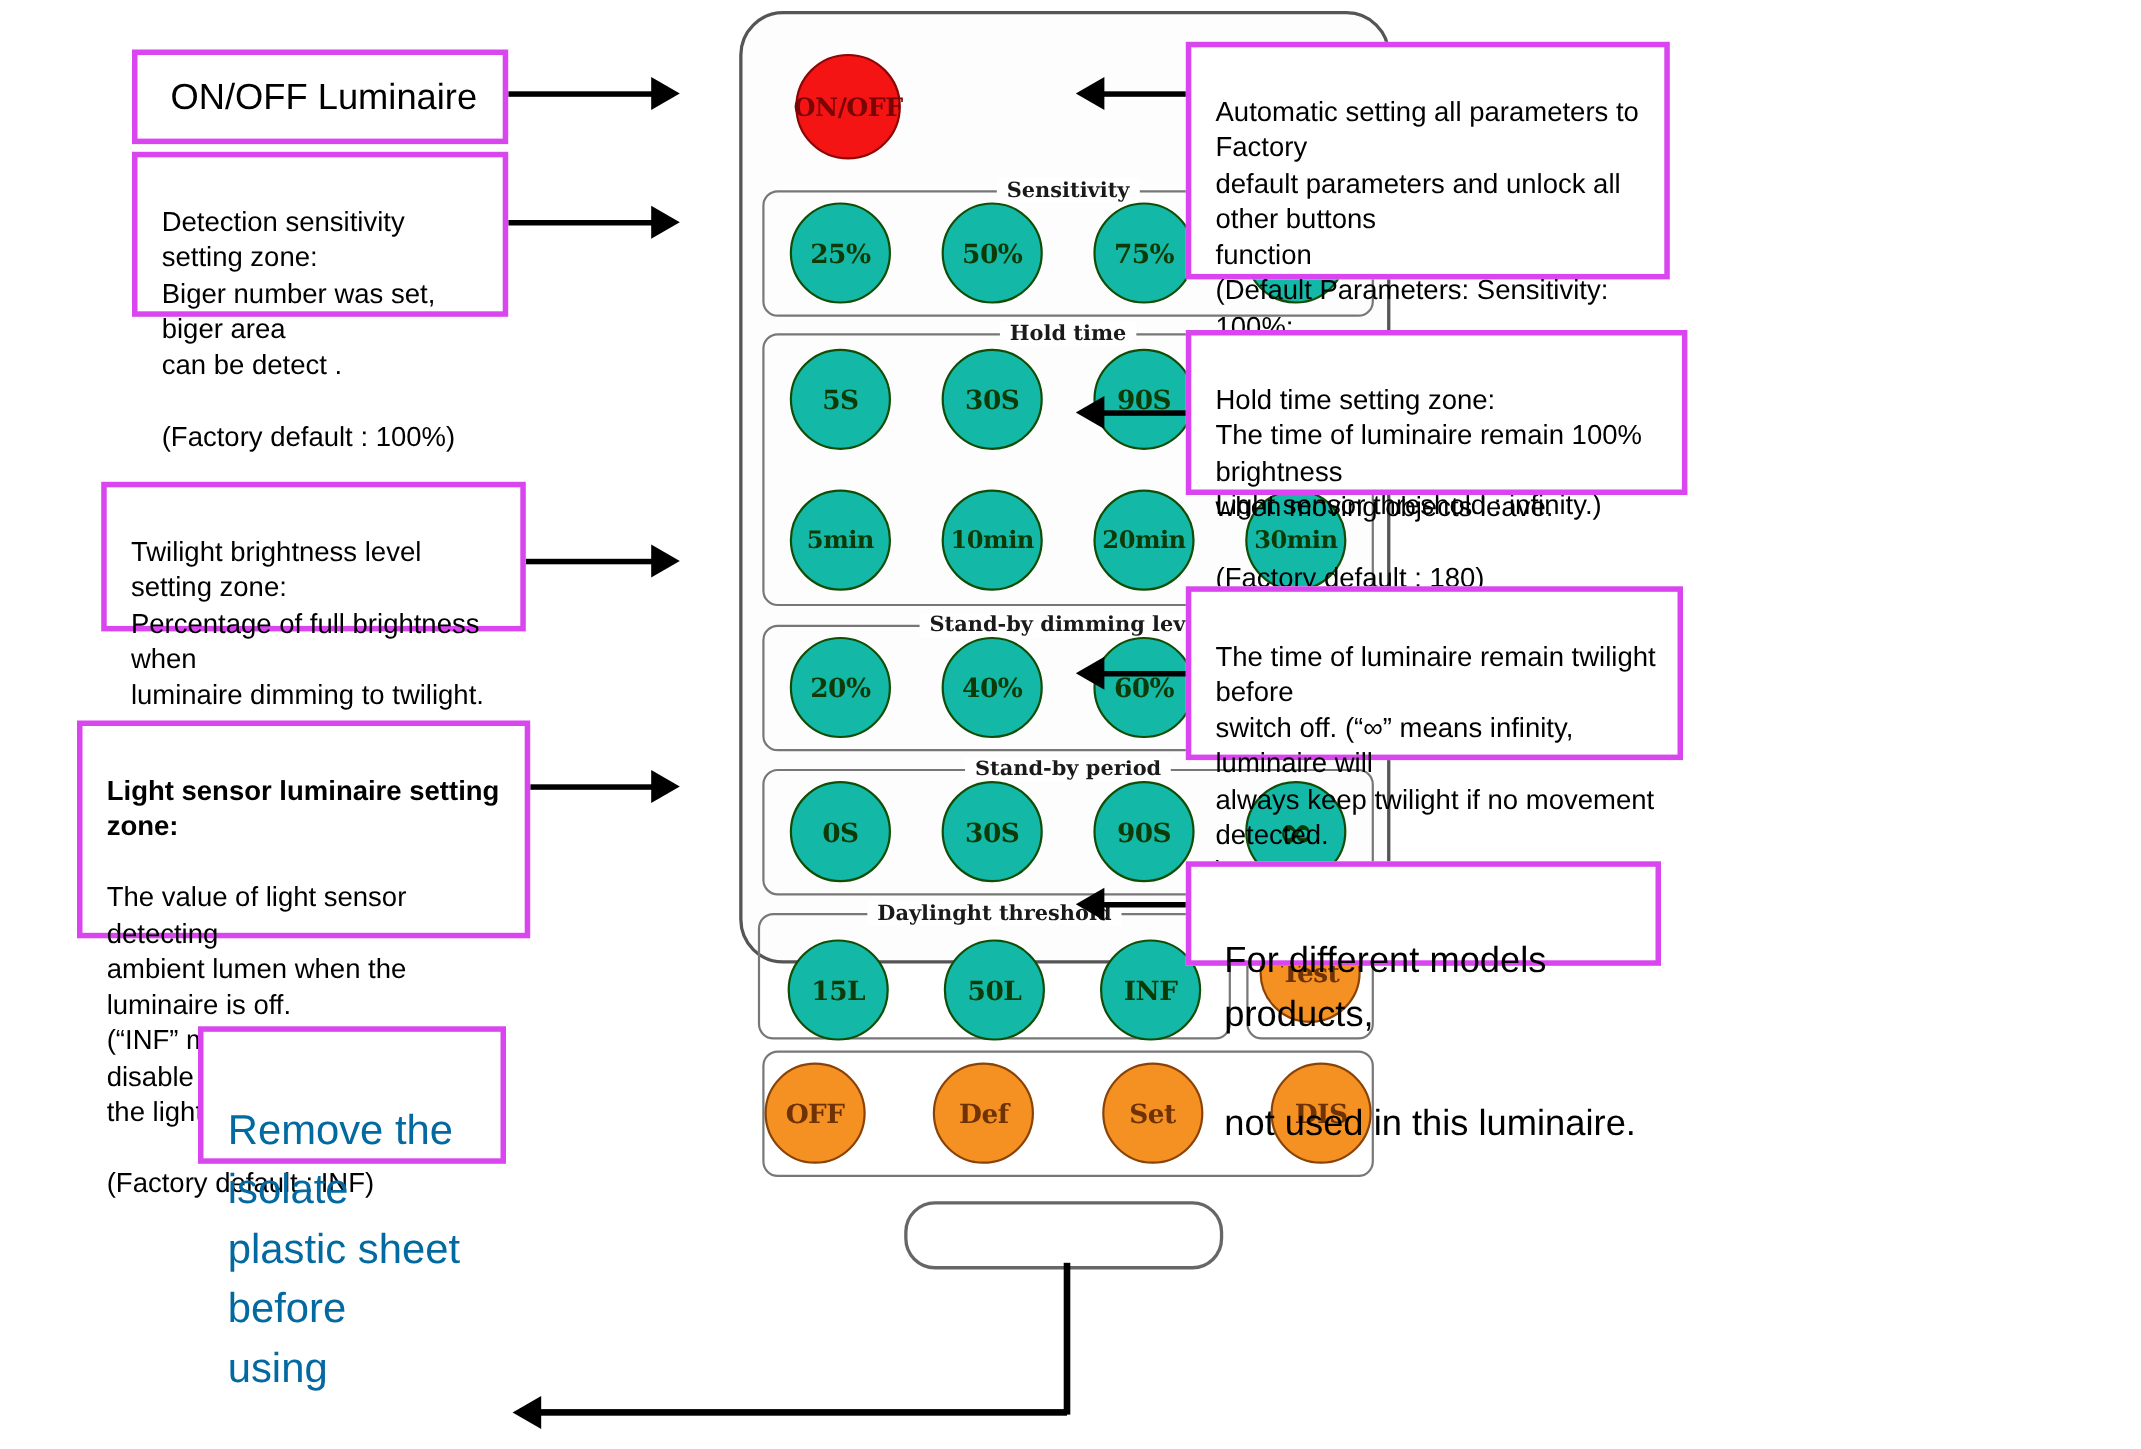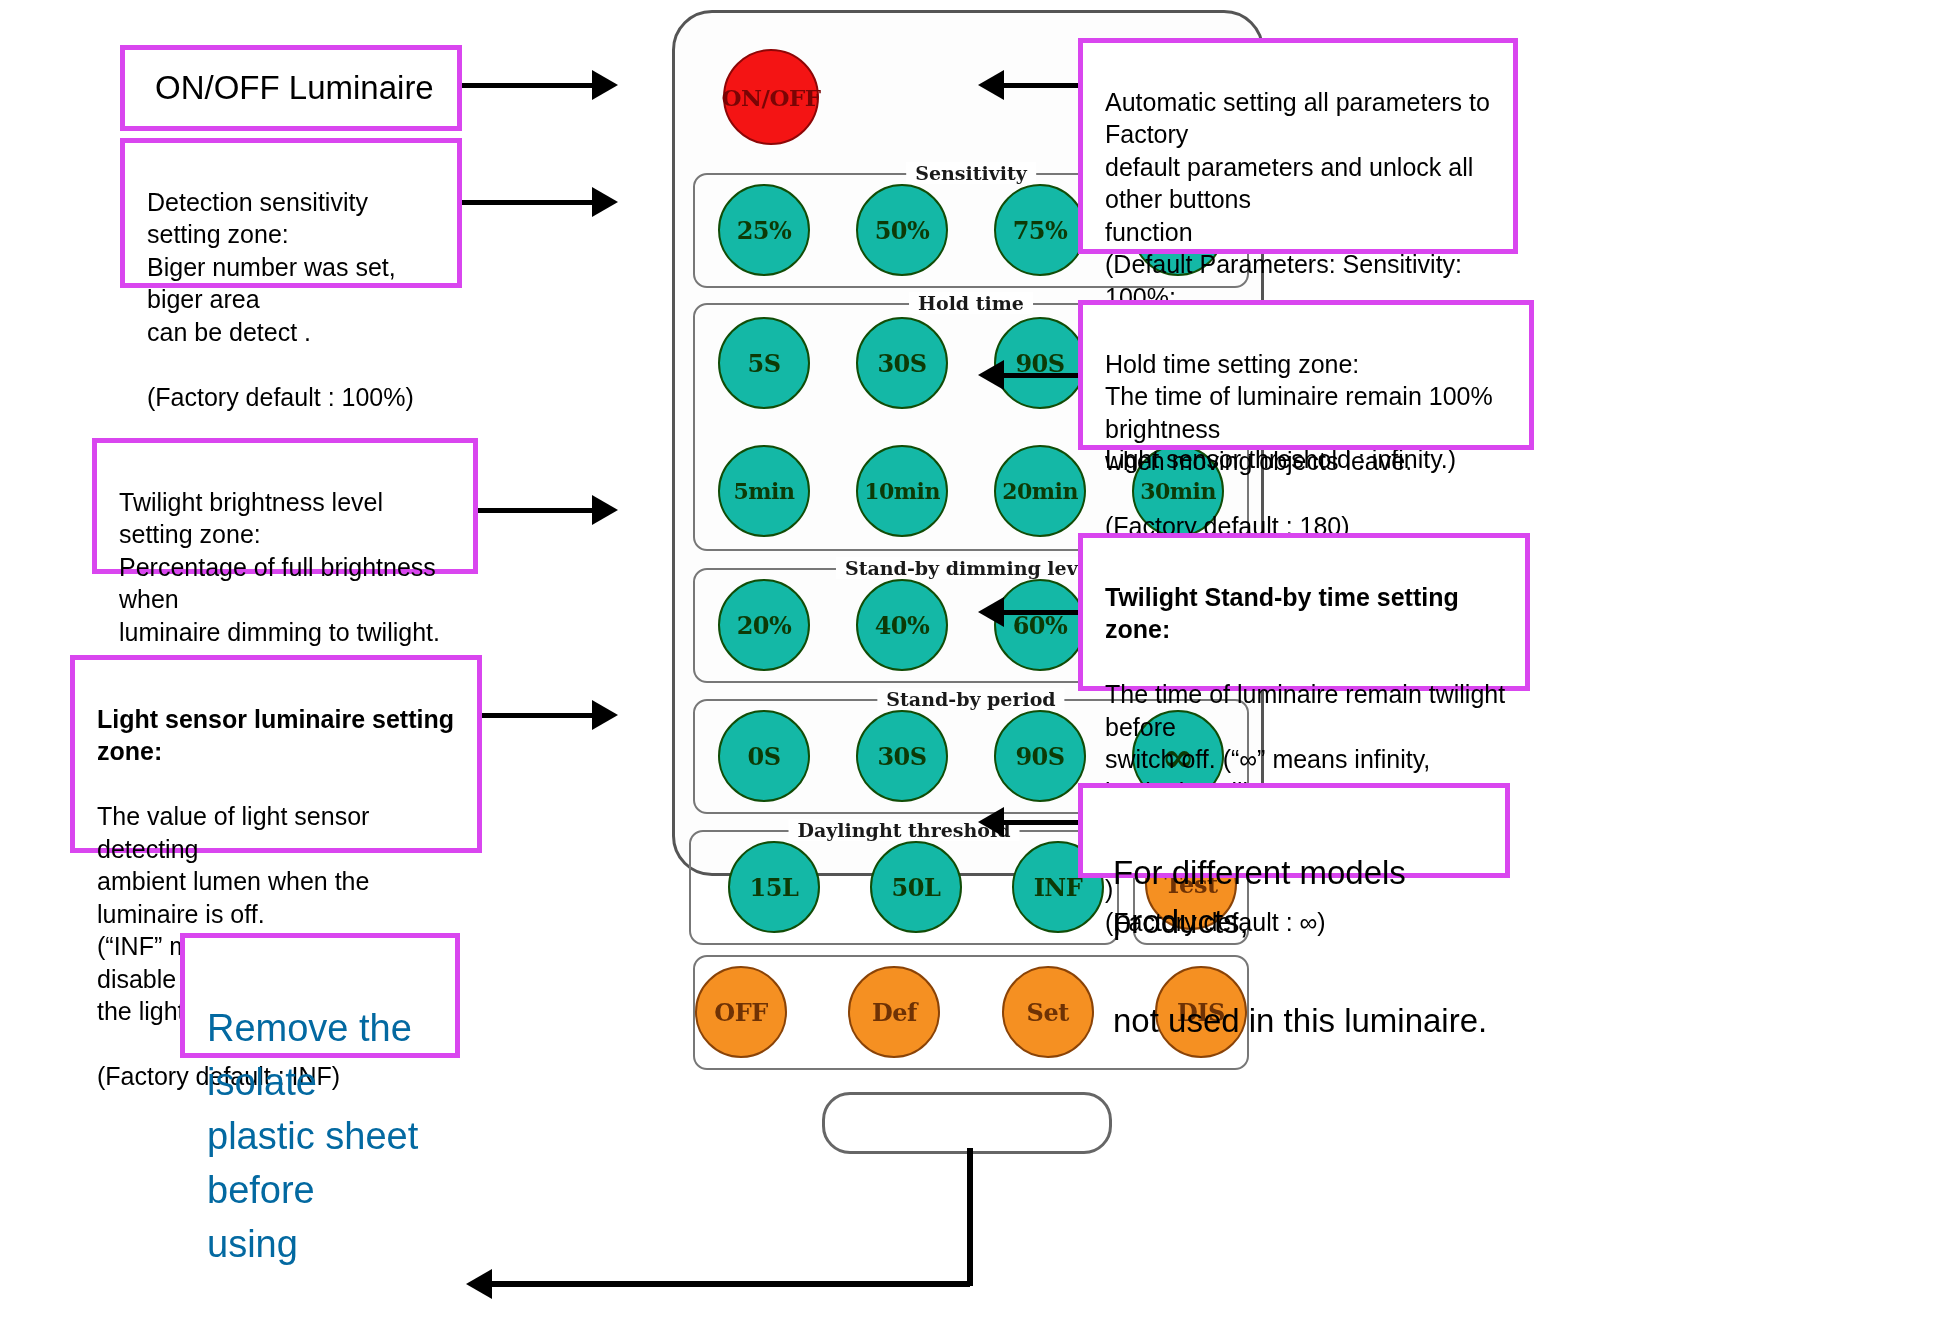--- a/index.html
+++ b/index.html
@@ -241,21 +241,20 @@
 
   <div class="callout" style="left:1078px; top:300px; width:456px; height:150px;">
     <span>Hold time setting zone:
 The time of luminaire remain 100% brightness
 when moving objects leave.
 
 (Factory default : 180)</span>
   </div>
 
   <div class="callout" style="left:1078px; top:533px; width:452px; height:158px;">
-    <span class="bold-head">Twilight Stand-by time  setting zone:</span>
     <span>The time of luminaire remain twilight before
 switch off. (“∞” means  infinity,  luminaire will
 always keep twilight if no movement detected.
 )
 (Factory default : ∞)</span>
   </div>
 
   <div class="callout big" style="left:1078px; top:783px; width:432px; height:95px;">
     <span>For different models products,
 
@@ -384,21 +383,21 @@
             <span>90S</span>
           </div>
         <div class="circle green inf">
             <span>∞</span>
           </div>
       </div>
     </div>
 
     <div class="group" id="grp-daylight">
       <span class="group-label">Daylinght threshold</span>
-      <div class="grid-row" style="top:9px; height:92px;margin-left:12px;">
+      <div class="grid-row" style="top:22px; height:92px;">
         <div class="circle green">
             <span>15L</span>
           </div>
         <div class="circle green">
             <span>50L</span>
           </div>
         <div class="circle green">
             <span>INF</span>
           </div>
       </div>

